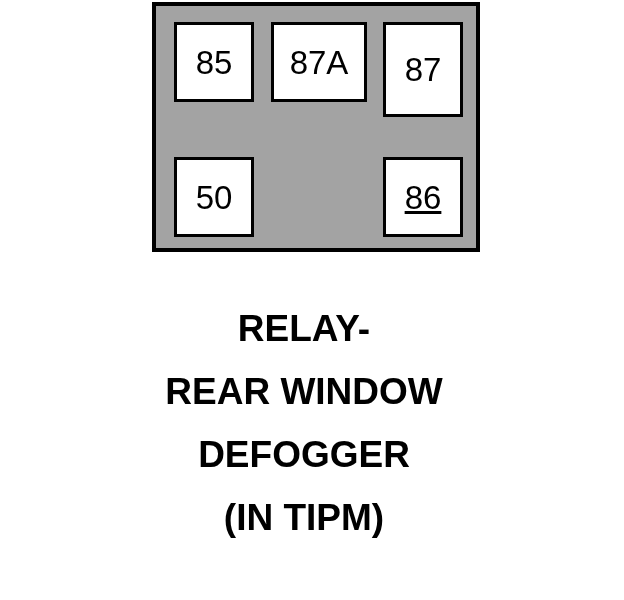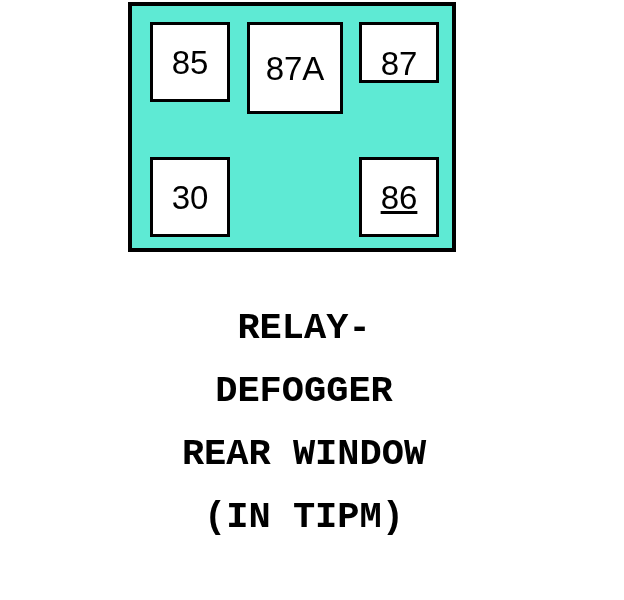--- a/index.html
+++ b/index.html
@@ -12,27 +12,27 @@
     height: 600px;
     position: relative;
     overflow: hidden;
     font-family: "Liberation Sans", sans-serif;
     color: #000000;
   }
 
   
   #relay-diagram {
     position: absolute;
-    left: 128px;
+    left: 152px;
     top: 2px;
     width: 328px;
     height: 250px;
     box-sizing: border-box;
     border: 4px solid #000000;
-    background: #5eead4;
+    background: #a3a3a3;
   }
 
   
   .pin-terminal {
     position: absolute;
     box-sizing: border-box;
     border: 3px solid #000000;
     background: #ffffff;
     display: flex;
     align-items: center;
@@ -43,36 +43,36 @@
     font-size: 33px;
     font-weight: 400;
     line-height: 1;
     color: #000000;
     letter-spacing: 0px;
     white-space: nowrap;
   }
 
   
   #pin-85  { left: 18px;  top: 16px; width: 80px; height: 80px; }
-  #pin-87a { left: 115px; top: 16px; width: 96px; height: 92px; }
-  #pin-87  { left: 227px; top: 16px; width: 80px; height: 61px; align-items: flex-end; }
+  #pin-87a { left: 115px; top: 16px; width: 96px; height: 80px; }
+  #pin-87  { left: 227px; top: 16px; width: 80px; height: 95px; }
   
   #pin-30  { left: 18px;  top: 151px; width: 80px; height: 80px; }
   #pin-86  { left: 227px; top: 151px; width: 80px; height: 80px; text-decoration: underline; }
 
   
   #relay-caption {
     position: absolute;
     left: 0px;
     top: 297px;
     width: 608px;
     text-align: center;
   }
   .caption-line {
-    font-family: Liberation Mono, monospace;
+    font-family: Liberation Sans, sans-serif;
     font-size: 37px;
     font-weight: bold;
     line-height: 63px;
     color: #000000;
     white-space: nowrap;
   }
 </style>
 </head>
 <body>
 
@@ -84,27 +84,27 @@
 
   <div class="pin-terminal" id="pin-87a">
     <span class="pin-label">87A</span>
   </div>
 
   <div class="pin-terminal" id="pin-87">
     <span class="pin-label">87</span>
   </div>
 
   <div class="pin-terminal" id="pin-30">
-    <span class="pin-label">30</span>
+    <span class="pin-label">50</span>
   </div>
 
   <div class="pin-terminal" id="pin-86">
     <span class="pin-label">86</span>
   </div>
 
 </div>
 
 <div id="relay-caption">
   <div class="caption-line">RELAY-</div>
+  <div class="caption-line">REAR WINDOW</div>
   <div class="caption-line">DEFOGGER</div>
-  <div class="caption-line">REAR WINDOW</div>
   <div class="caption-line">(IN TIPM)</div>
 </div>
 
 </body></html>

